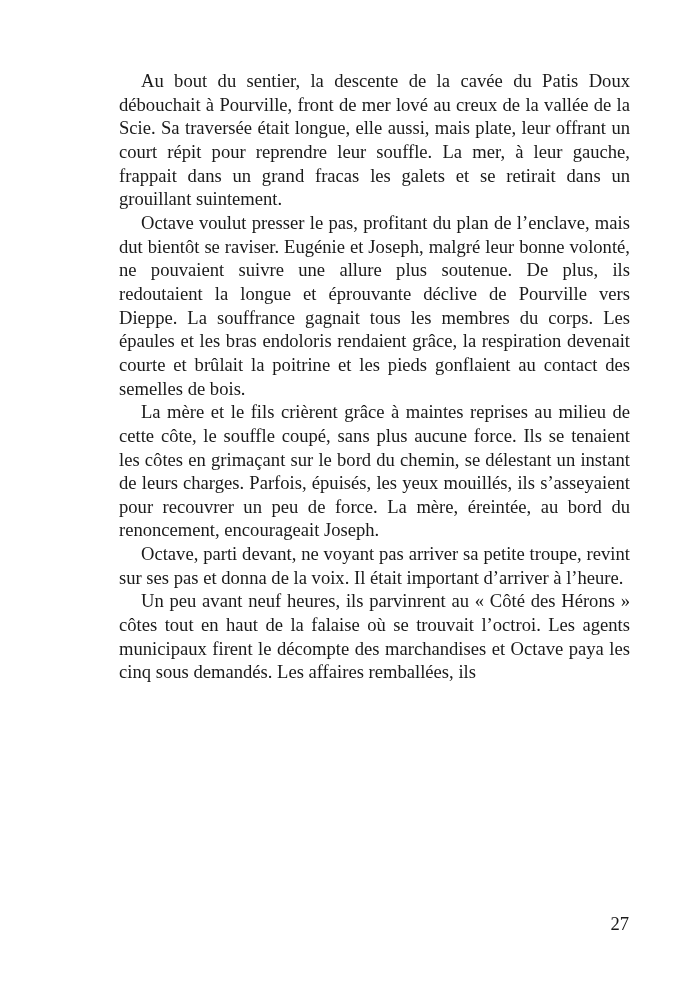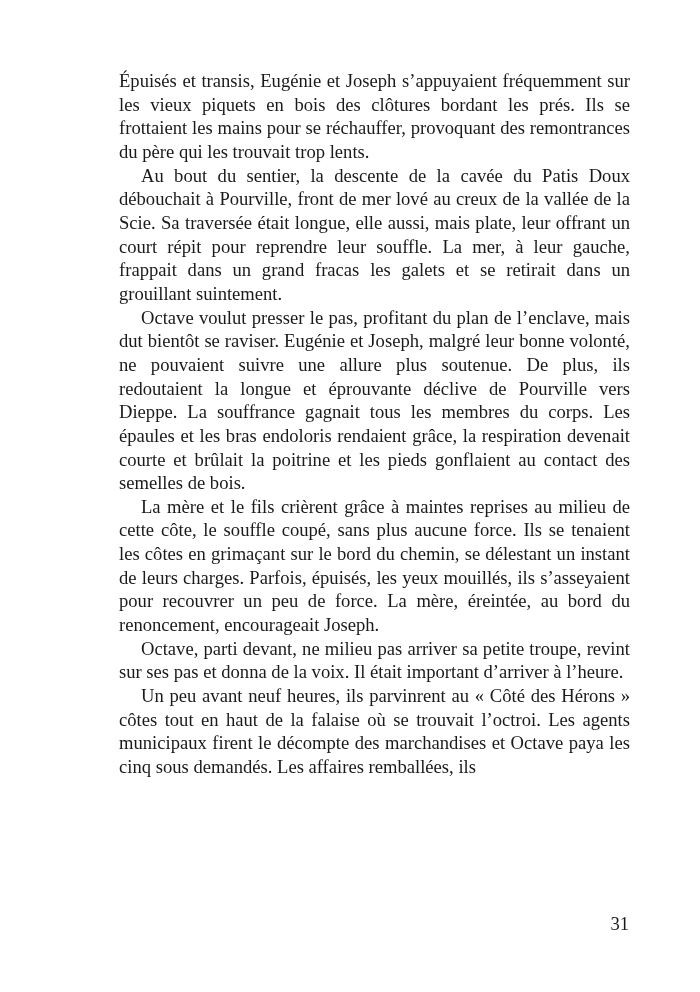--- a/index.html
+++ b/index.html
@@ -47,21 +47,20 @@
       text-align: right;
       font-size: 18.6px;
       line-height: 24px;
     }
   </style>
 </head>
 <body>
 
 <div class="page">
   <div class="text-block">
-    <p class="para first">Épuisés et transis, Eugénie et Joseph s’appuyaient fréquemment sur les vieux piquets en bois des clôtures bordant les prés. Ils se frottaient les mains pour se réchauffer, provoquant des remontrances du père qui les trouvait trop lents.</p>
     <p class="para">Au bout du sentier, la descente de la cavée du Patis Doux débouchait à Pourville, front de mer lové au creux de la vallée de la Scie. Sa traversée était longue, elle aussi, mais plate, leur offrant un court répit pour reprendre leur souffle. La mer, à leur gauche, frappait dans un grand fracas les galets et se retirait dans un grouillant suintement.</p>
     <p class="para">Octave voulut presser le pas, profitant du plan de l’enclave, mais dut bientôt se raviser. Eugénie et Joseph, malgré leur bonne volonté, ne pouvaient suivre une allure plus soutenue. De plus, ils redoutaient la longue et éprouvante déclive de Pourville vers Dieppe. La souffrance gagnait tous les membres du corps. Les épaules et les bras endoloris rendaient grâce, la respiration devenait courte et brûlait la poitrine et les pieds gonflaient au contact des semelles de bois.</p>
     <p class="para">La mère et le fils crièrent grâce à maintes reprises au milieu de cette côte, le souffle coupé, sans plus aucune force. Ils se tenaient les côtes en grimaçant sur le bord du chemin, se délestant un instant de leurs charges. Parfois, épuisés, les yeux mouillés, ils s’asseyaient pour recouvrer un peu de force. La mère, éreintée, au bord du renoncement, encourageait Joseph.</p>
-    <p class="para">Octave, parti devant, ne milieu pas arriver sa petite troupe, revint sur ses pas et donna de la voix. Il était important d’arriver à l’heure.</p>
+    <p class="para">Octave, parti devant, ne voyant pas arriver sa petite troupe, revint sur ses pas et donna de la voix. Il était important d’arriver à l’heure.</p>
     <p class="para">Un peu avant neuf heures, ils parvinrent au « Côté des Hérons » côtes tout en haut de la falaise où se trouvait l’octroi. Les agents municipaux firent le décompte des marchandises et Octave paya les cinq sous demandés. Les affaires remballées, ils</p>
   </div>
-  <div class="page-number">31</div>
+  <div class="page-number">27</div>
 </div>
 
 </body></html>

